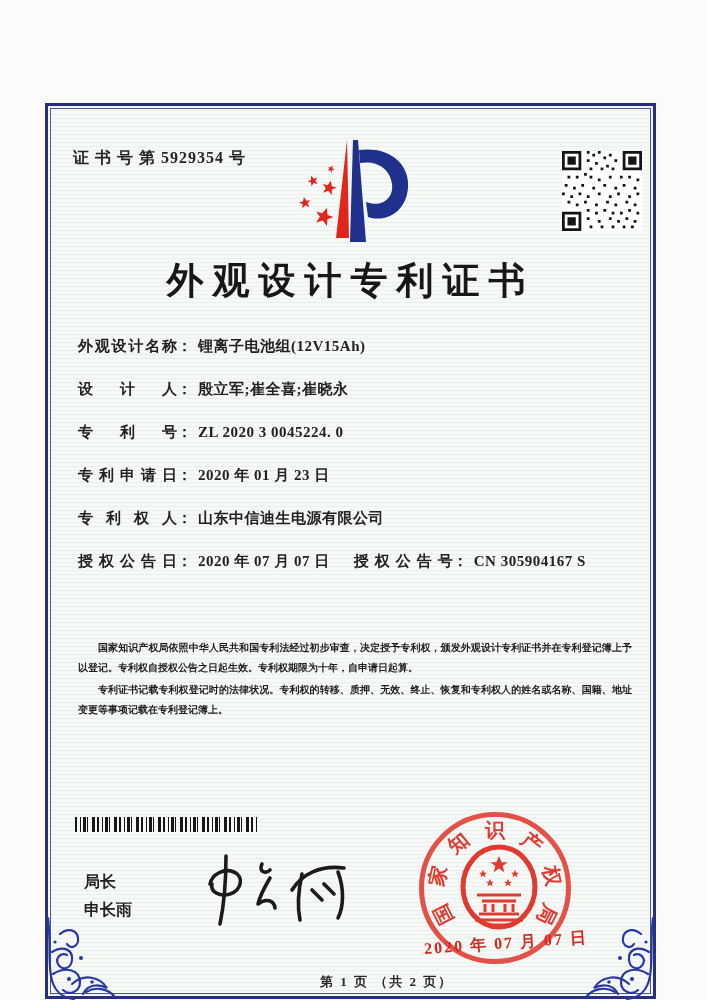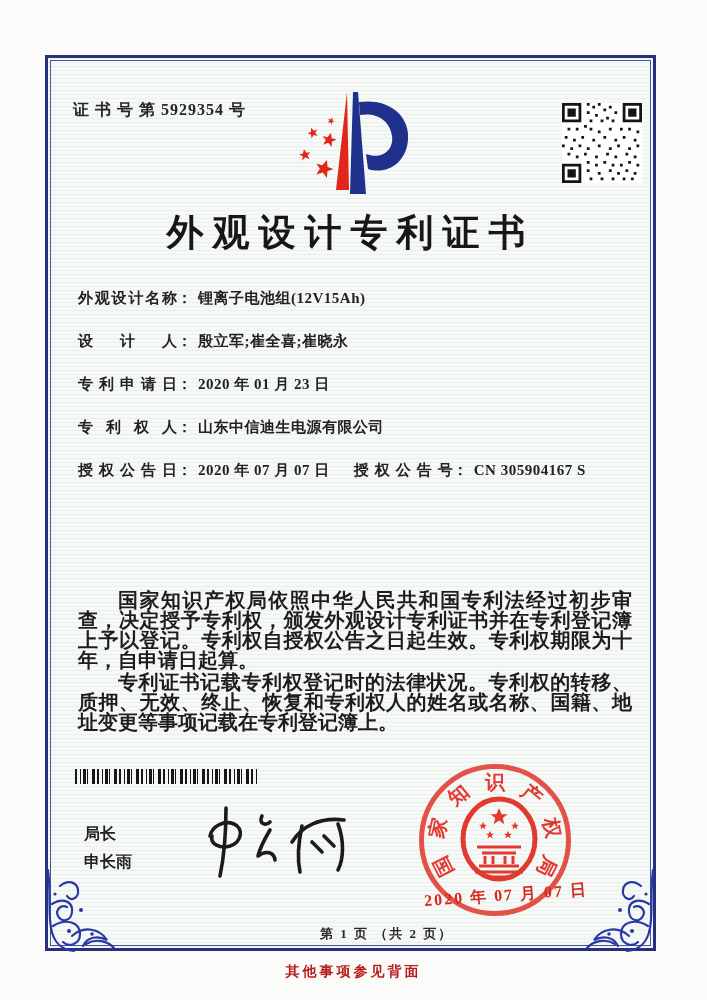--- a/index.html
+++ b/index.html
@@ -2,21 +2,21 @@
 <html lang="zh"><head>
 <meta charset="utf-8">
 <style>
   html,body{margin:0;padding:0;}
   body{
     width:707px;height:1000px;overflow:hidden;position:relative;
     background:#fbfbf9;
     font-family:"Liberation Serif","DejaVu Serif",serif;
     color:#1f1f1f;
   }
-  .page{position:absolute;inset:0;}
+  .page{position:absolute;inset:0;margin-top:48px;}
   
   .paper-bg{
     position:absolute;left:45px;top:55px;width:611px;height:896px;
     background:
       repeating-linear-gradient(0deg, rgba(150,185,200,0.14) 0 1px, rgba(0,0,0,0) 1px 4px),
       #f7f9f6;
   }
   
   .frame{
     position:absolute;left:45px;top:55px;width:611px;height:896px;
@@ -49,21 +49,21 @@
     display:inline-block;width:99px;vertical-align:top;
     text-align:justify;text-align-last:justify;
   }
   .fcolon{display:inline-block;vertical-align:top;margin-right:6px;}
   .fvalue{display:inline-block;vertical-align:top;letter-spacing:0.5px;}
   .fvalue-multi{white-space:pre-line;max-width:430px;}
   .fpair2{margin-left:24px;}
 
   .paras{
     position:absolute;left:78px;top:590px;width:554px;
-    font-size:20px;line-height:20px;font-weight:700;color:#1d1d1d;
+    font-size:10px;line-height:20px;font-weight:700;color:#1d1d1d;
     text-align:justify;
   }
   .paras p{margin:0;text-indent:2em;}
   .paras p + p{margin-top:2px;}
 
   .barcode{
     position:absolute;left:75px;top:769px;width:184px;height:15px;
     background:
       repeating-linear-gradient(90deg,
         #161616 0 2px, rgba(0,0,0,0) 2px 5px,
@@ -175,20 +175,23 @@
   <h1 class="title">外观设计专利证书</h1>
 
   <div class="fields">
     <div class="frow">
       <span class="flabel">外观设计名称</span><span class="fcolon">：</span><span class="fvalue">锂离子电池组(12V15Ah)</span>
     </div>
     <div class="frow">
       <span class="flabel">设计人</span><span class="fcolon">：</span><span class="fvalue">殷立军;崔全喜;崔晓永</span>
     </div>
     <div class="frow">
+      <span class="flabel">专利号</span><span class="fcolon">：</span><span class="fvalue">ZL 2020 3 0045224. 0</span>
+    </div>
+    <div class="frow">
       <span class="flabel">专利申请日</span><span class="fcolon">：</span><span class="fvalue">2020 年 01 月 23 日</span>
     </div>
     <div class="frow">
       <span class="flabel">专利权人</span><span class="fcolon">：</span><span class="fvalue">山东中信迪生电源有限公司</span>
     </div>
     <div class="frow">
       <span class="flabel">授权公告日</span><span class="fcolon">：</span><span class="fvalue">2020 年 07 月 07 日</span><span class="fpair2"><span class="flabel">授权公告号</span><span class="fcolon">：</span><span class="fvalue">CN 305904167 S</span></span>
     </div>
   </div>
 

